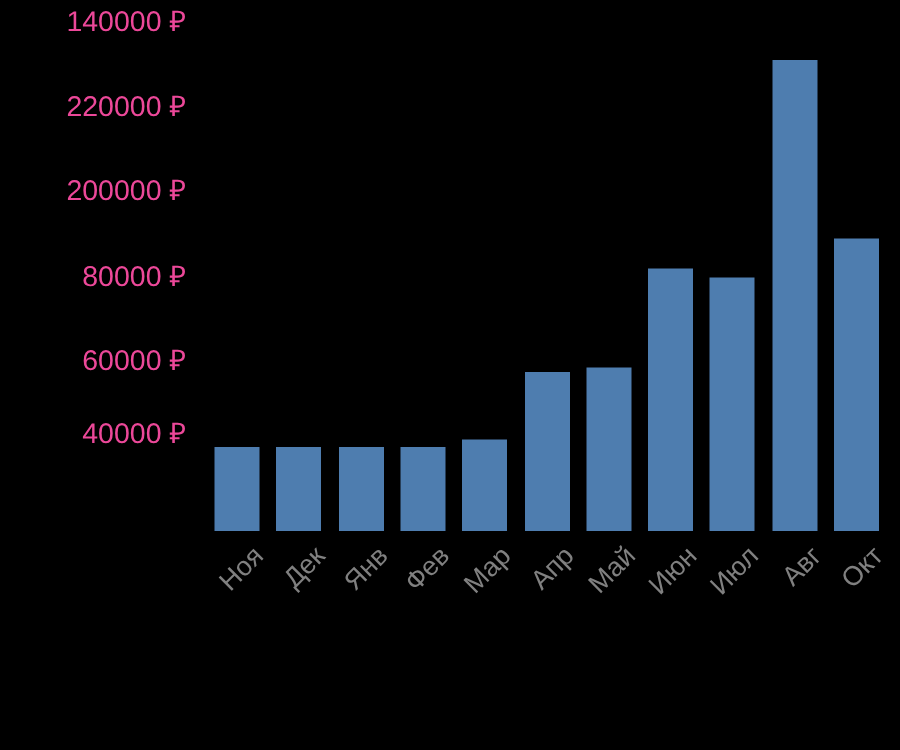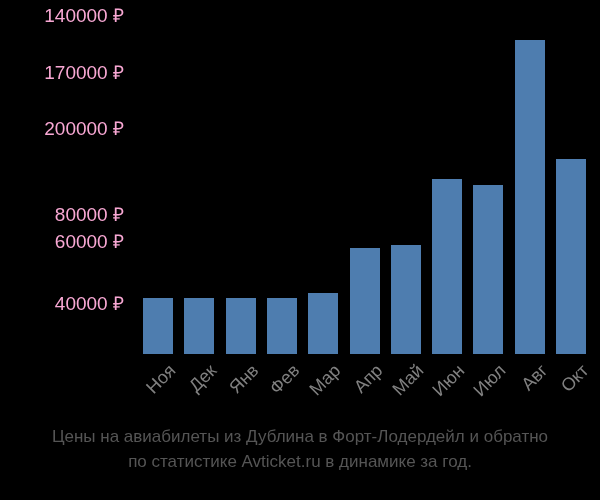--- a/index.html
+++ b/index.html
@@ -34,21 +34,21 @@
     position: absolute;
     left: 0px;
     top: 0px;
     width: 124px;
     height: 370px;
   }
   .y-tick-label {
     position: absolute;
     right: 0px;
     transform: translateY(-50%);
-    color: #f9a8d4;
+    color: #ec4899;
     font-size: 19px;
     line-height: 19px;
     white-space: nowrap;
     text-align: right;
   }
 
   
   .bar {
     position: absolute;
     bottom: 0px;
@@ -90,25 +90,25 @@
     display: block;
     white-space: nowrap;
   }
 </style>
 </head>
 <body>
 
 <div id="chart-figure">
 
   <div id="y-axis">
-      <div class="y-tick-label" style="top: 303px; text-align: right;">40000 ₽</div>
+      <div class="y-tick-label" style="top: 290px; text-align: right;">40000 ₽</div>
       <div class="y-tick-label" style="top: 241px;">60000 ₽</div>
-      <div class="y-tick-label" style="top: 184.5px; margin-top: 29px;">80000 ₽</div>
+      <div class="y-tick-label" style="top: 184.5px;">80000 ₽</div>
       <div class="y-tick-label" style="top: 128px;">200000 ₽</div>
-      <div class="y-tick-label" style="top: 71.5px;">170000 ₽</div>
+      <div class="y-tick-label" style="top: 71.5px;">220000 ₽</div>
       <div class="y-tick-label" style="top: 15px;">140000 ₽</div>
     </div>
 
   <div id="plot-area">
       <div class="bar" style="left: 13px; width: 30px; height: 56.5px; bottom: 1px; background: rgb(78, 125, 175);"></div>
       <div class="bar" style="left: 54.3px; width: 30px; height: 56.5px; bottom: 1px; background: rgb(78, 125, 175);"></div>
       <div class="bar" style="left: 95.6px; width: 30px; height: 56.5px; bottom: 1px; background: rgb(78, 125, 175);"></div>
       <div class="bar" style="left: 136.9px; width: 30px; height: 56.5px; bottom: 1px; background: rgb(78, 125, 175);"></div>
       <div class="bar" style="left: 178.2px; width: 30px; height: 60.7375px; bottom: 1px; background: rgb(78, 125, 175);"></div>
       <div class="bar" style="left: 219.5px; width: 30px; height: 105.938px; bottom: 1px; background: rgb(78, 125, 175);"></div>
@@ -126,18 +126,14 @@
       <div class="x-tick-label" style="left: 99.9px; width: 60px;">Фев</div>
       <div class="x-tick-label" style="left: 141.2px; width: 60px;">Мар</div>
       <div class="x-tick-label" style="left: 182.5px; width: 60px;">Апр</div>
       <div class="x-tick-label" style="left: 223.8px; width: 60px;">Май</div>
       <div class="x-tick-label" style="left: 265.1px; width: 60px;">Июн</div>
       <div class="x-tick-label" style="left: 306.4px; width: 60px;">Июл</div>
       <div class="x-tick-label" style="left: 347.7px; width: 60px;">Авг</div>
       <div class="x-tick-label" style="left: 389px; width: 60px;">Окт</div>
     </div>
 
-  <div id="caption">
-    <span class="caption-line">Цены на авиабилеты из Дублина в Форт-Лодердейл и обратно</span>
-    <span class="caption-line">по статистике Avticket.ru в динамике за год.</span>
-  </div>
 
 </div>
 
 </body></html>

